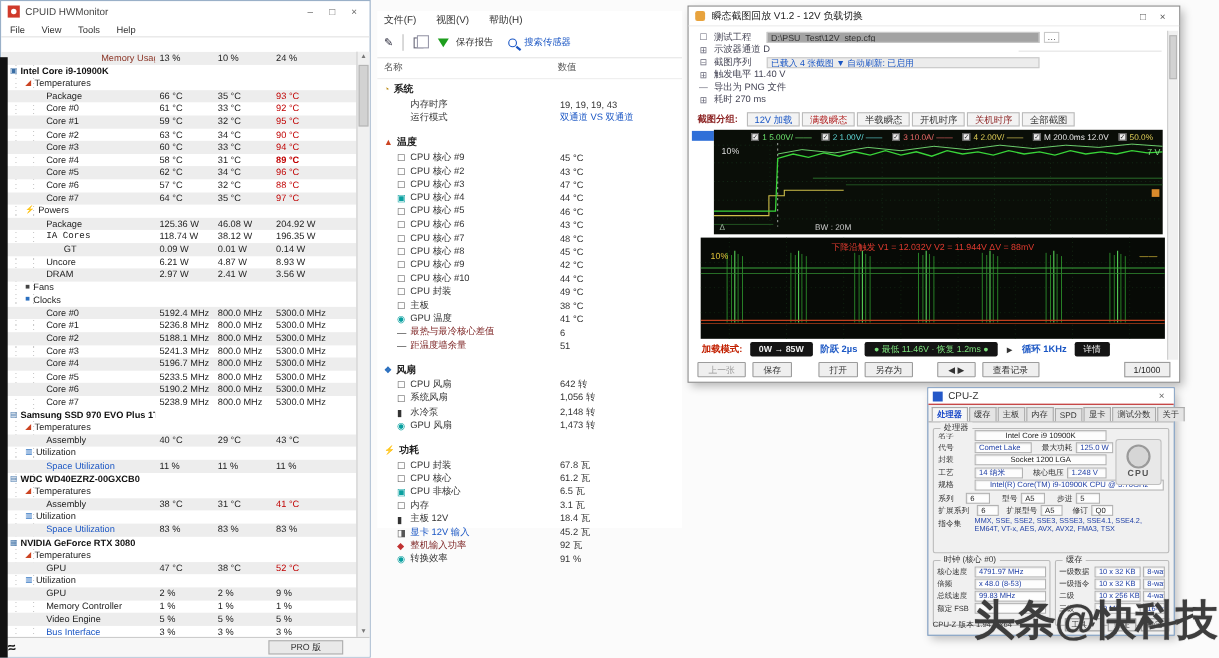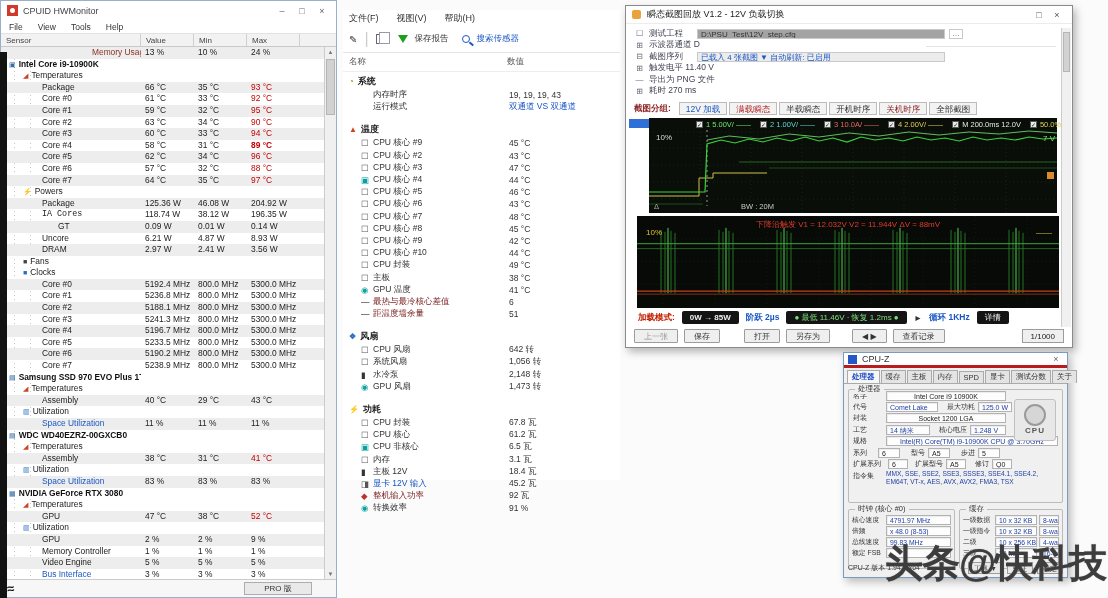--- a/index.html
+++ b/index.html
@@ -74,21 +74,21 @@
   .cfg-field2{width:14px;border:1px solid #c9c9c9;height:10px;line-height:8px;font-size:8px;text-align:center;color:#555}
   .cfg-line{position:absolute;left:300px;top:40px;right:16px;border-top:1px solid #e3e3e3}
   .sw-tabs{position:absolute;top:96px;left:8px;right:16px;display:flex;align-items:center;gap:2px;font-size:8.5px}
   .sw-tabs-label{color:#8a1f1f;font-weight:bold;margin-right:6px;white-space:nowrap}
   .swtab{border:1px solid #bbb;background:#f3f3f3;padding:0 6px;height:13px;line-height:12px;white-space:nowrap}
   .blue-mark{position:absolute;left:3px;top:113px;width:20px;height:9px;background:#2f6fd8}
   .scope{position:absolute;background:#0a0e08}
   .scope1{left:23px;top:112px;width:408px;height:95px}
   .scope2{left:11px;top:210px;width:422px;height:92px;background:#070a06}
   .scope svg{position:absolute;left:0;top:0;width:100%;height:100%}
-  .ch-bar{position:absolute;top:2px;left:47px;right:2px;display:flex;gap:9px;font-size:7.5px;align-items:center;z-index:2}
+  .ch-bar{position:absolute;top:2px;left:34px;right:2px;display:flex;gap:9px;font-size:7.5px;align-items:center;z-index:2}
   .ch{display:flex;align-items:center;gap:3px;white-space:nowrap}
   .cbx{width:7px;height:7px;background:#e9e9e9;border:1px solid #555;font-size:6px;line-height:6px;text-align:center;color:#222;flex:none}
   .s1-left{position:absolute;left:7px;top:15px;color:#ddd;font-size:8px;z-index:2}
   .s1-right{position:absolute;right:2px;top:16px;color:#7ce07c;font-size:8px;z-index:2}
   .s1-bw{position:absolute;left:92px;bottom:2px;color:#c9c9c9;font-size:7.5px;z-index:2}
   .s1-corner{position:absolute;left:5px;bottom:2px;color:#9ab09a;font-size:7.5px;z-index:2}
   .s1-mark{position:absolute;right:3px;top:54px;width:7px;height:7px;background:#d98a2b;z-index:2}
   .s2-title{position:absolute;top:3px;left:0;right:0;text-align:center;color:#e03b30;font-size:8px;z-index:2;white-space:nowrap}
   .s2-left{position:absolute;left:9px;top:12px;color:#e0c23a;font-size:8px;z-index:2}
   .s2-right{position:absolute;right:7px;top:12px;color:#e0c23a;font-size:8px;z-index:2}
@@ -96,21 +96,21 @@
   .tok-pill{background:#141414;padding:0 8px;height:13px;line-height:13px;border-radius:2px;font-size:8px}
   .tok-text{font-weight:bold}
   .sw-btns{position:absolute;left:8px;bottom:4px;right:8px;display:flex;gap:6px;align-items:center;font-size:8px}
   .swb{border:1px solid #9c9c9c;background:#efefef;height:14px;line-height:13px;padding:0 9px;border-radius:1px;white-space:nowrap}
   .swb-right{margin-left:auto;border:1px solid #9c9c9c;background:#efefef;height:14px;line-height:13px;padding:0 8px}
   .sw-scroll{position:absolute;right:1px;top:22px;bottom:20px;width:10px;background:#f0f0f0;border-left:1px solid #ccc}
   .sw-scroll .thumb{top:4px;height:40px}
 
   
   .cpuz{left:843px;top:352px;width:225px;height:226px;background:#f0f0f0;border:1px solid #7a9ac0;box-shadow:3px 4px 8px rgba(0,0,0,.25);font-size:8px}
-  .cz-title{height:15px;display:flex;align-items:center;padding:0 4px;background:#fff;font-size:9px;color:#333;border-bottom:3px solid #b91c1c}
+  .cz-title{height:15px;display:flex;align-items:center;padding:0 4px;background:#fff;font-size:9px;color:#333;border-bottom:1px solid #b91c1c}
   .cz-ico{width:9px;height:9px;background:#2458c8;margin-right:5px;flex:none}
   .cz-x{margin-left:auto;color:#666;width:14px;text-align:center}
   .cz-tabs{display:flex;align-items:flex-end;height:16px;padding:0 3px;border-bottom:1px solid #aaa;font-size:7.5px}
   .cz-tab{padding:1px 4px;border:1px solid #aaa;border-bottom:none;background:#e4e4e4;margin-right:1px;color:#333;white-space:nowrap}
   .cz-tab.active{background:#f6f6f6;color:#1a49c8;font-weight:bold}
   .cz-frame{position:absolute;left:4px;top:36px;right:4px;height:114px;border:1px solid #bbb;border-radius:2px}
   .cz-frame2{position:absolute;border:1px solid #bbb;border-radius:2px}
   .cz-legend{position:absolute;top:-6px;left:6px;background:#f0f0f0;padding:0 3px;font-size:7.5px;color:#333}
   .czr{display:flex;align-items:center;height:11.4px;margin:0 4px;gap:3px;font-size:7px}
   .czr:first-of-type{margin-top:5px}
@@ -148,26 +148,20 @@
       <span class="wbtn">×</span>
     </span>
   </div>
   <div class="hwm-menu">
 
   <span class="mi">File</span>
       <span class="mi">View</span>
       <span class="mi">Tools</span>
       <span class="mi">Help</span>
     </div>
-  <div class="hwm-cols">
-    <span class="hc hc0">Sensor</span>
-    <span class="hc hc1">Value</span>
-    <span class="hc hc2">Min</span>
-    <span class="hc hc3">Max</span>
-  </div>
   <div class="hwm-rows">
 
   <div class="hrow dr alt">
       <span class="h-l" style="padding-left: 88px;">
         <span class="h-g"></span>
         <span class="h-lt" style="color: rgb(138, 51, 36);">Memory Usage</span>
       </span>
       <span class="h-v">13 %</span>
       <span class="h-v">10 %</span>
       <span class="h-v">24 %</span>

